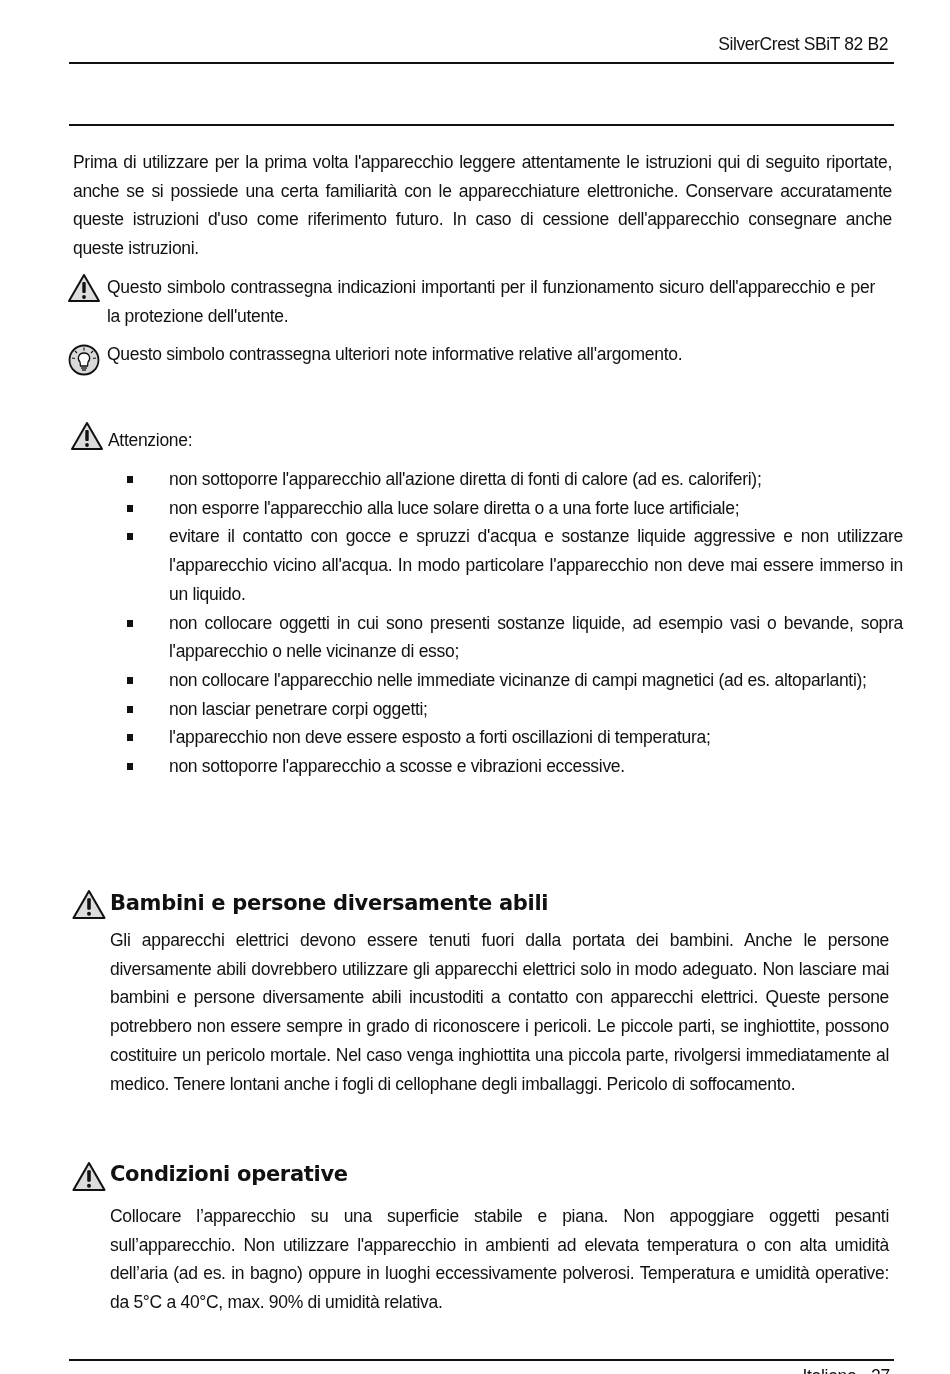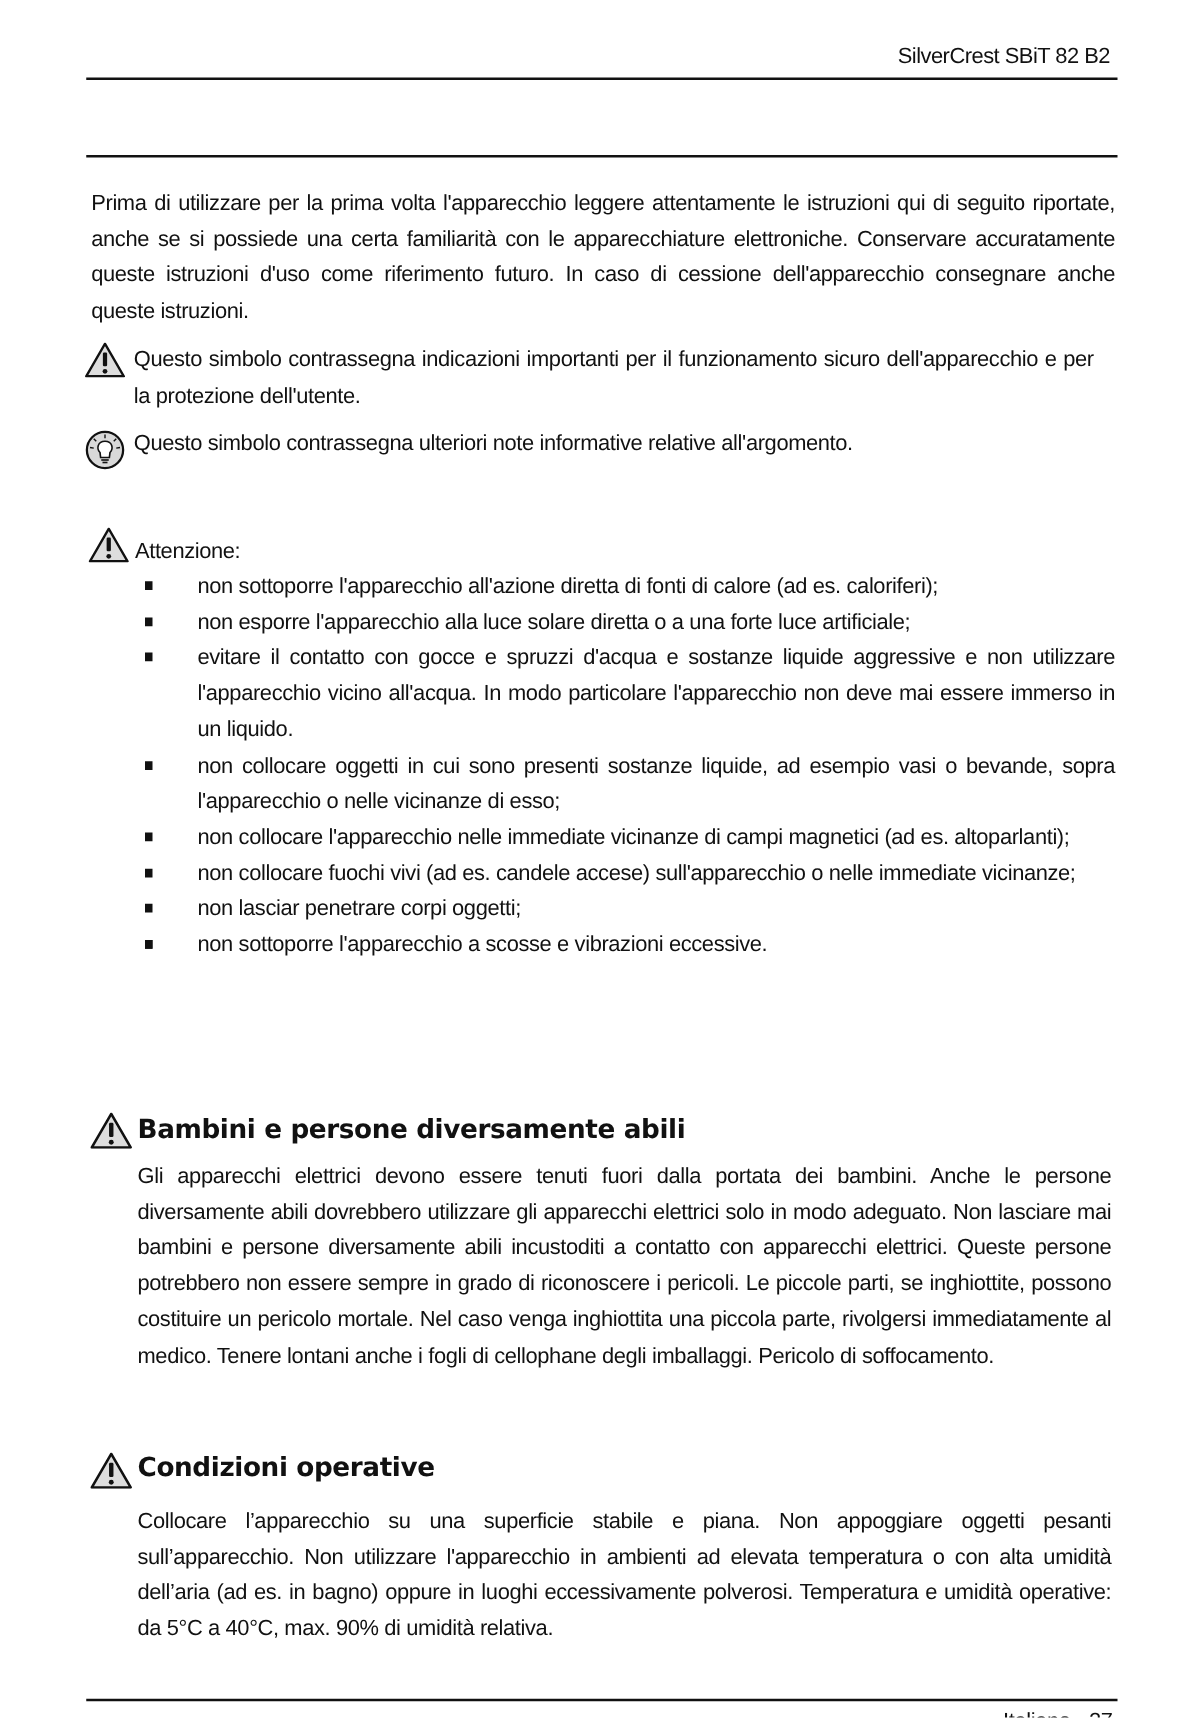--- a/index.html
+++ b/index.html
@@ -15,21 +15,21 @@
   .rule { position: absolute; left: 69px; width: 825px; height: 0; border-top: 2px solid #111; }
   .title {
     position: absolute; left: 73px; top: 68px; font-size: 22px; font-weight: bold;
     letter-spacing: -0.3px; font-family: "DejaVu Sans", sans-serif;
   }
   .para {
     position: absolute; font-family: "Liberation Sans", sans-serif; font-size: 17.5px;
     line-height: 28.7px; text-align: justify; text-align-last: left; letter-spacing: -0.3px;
   }
   .icon { position: absolute; }
-  .bullet-list { position: absolute; left: 110px; top: 438px; width: 782px; margin: 0; padding: 0; list-style: none; }
+  .bullet-list { position: absolute; left: 110px; top: 438px; width: 782px; margin: 11px; padding: 0; list-style: none; }
   .bullet-list li {
     position: relative; padding-left: 48px; font-family: "Liberation Sans", sans-serif;
     font-size: 17.5px; line-height: 28.7px; text-align: justify; letter-spacing: -0.3px;
   }
   .bullet-list li .sq {
     position: absolute; left: 6px; top: 11px; width: 6px; height: 7px; background: #111;
   }
   .section-head {
     position: absolute; left: 110px; font-size: 21px; font-weight: bold; letter-spacing: -0.3px;
     font-family: "DejaVu Sans", sans-serif;
@@ -78,23 +78,23 @@
     <circle cx="16" cy="23" r="1.9" fill="#111"></circle>
   </svg>
   <div class="para" style="left:108px; top:410px;">Attenzione:</div>
 
   <ul class="bullet-list">
     <li><span class="sq"></span><span>non sottoporre l'apparecchio all'azione diretta di fonti di calore (ad es. caloriferi);</span></li>
     <li><span class="sq"></span><span>non esporre l'apparecchio alla luce solare diretta o a una forte luce artificiale;</span></li>
     <li><span class="sq"></span><span>evitare il contatto con gocce e spruzzi d'acqua e sostanze liquide aggressive e non utilizzare l'apparecchio vicino all'acqua. In modo particolare l'apparecchio non deve mai essere immerso in un liquido.</span></li>
     <li><span class="sq"></span><span>non collocare oggetti in cui sono presenti sostanze liquide, ad esempio vasi o bevande, sopra l'apparecchio o nelle vicinanze di esso;</span></li>
     <li><span class="sq"></span><span>non collocare l'apparecchio nelle immediate vicinanze di campi magnetici (ad es. altoparlanti);</span></li>
-    <li><span class="sq"></span><span>non collocare fuochi vivi (ad es. candele accese) sull'apparecchio o nelle immediate vicinanze;</span></li>
+    <li><span class="sq"></span></li>
     <li><span class="sq"></span><span>non lasciar penetrare corpi oggetti;</span></li>
-    <li><span class="sq"></span></li>
+    <li><span class="sq"></span><span>l'apparecchio non deve essere esposto a forti oscillazioni di temperatura;</span></li>
     <li><span class="sq"></span><span>non sottoporre l'apparecchio a scosse e vibrazioni eccessive.</span></li>
   </ul>
 
   <svg class="icon" style="left:72px; top:874px;" width="34" height="29" viewBox="0 0 32 28">
     <path d="M16 1 L31 27 L1 27 Z" fill="#ddd" stroke="#111" stroke-width="2" stroke-linejoin="round"></path>
     <rect x="14.3" y="8" width="3.4" height="11" rx="1" fill="#111"></rect>
     <circle cx="16" cy="23" r="1.9" fill="#111"></circle>
   </svg>
   <div class="section-head" style="top:875px;">Bambini e persone diversamente abili</div>
   <div class="para" style="left:110px; top:910px; width:779px;">Gli apparecchi elettrici devono essere tenuti fuori dalla portata dei bambini. Anche le persone diversamente abili dovrebbero utilizzare gli apparecchi elettrici solo in modo adeguato. Non lasciare mai bambini e persone diversamente abili incustoditi a contatto con apparecchi elettrici. Queste persone potrebbero non essere sempre in grado di riconoscere i pericoli. Le piccole parti, se inghiottite, possono costituire un pericolo mortale. Nel caso venga inghiottita una piccola parte, rivolgersi immediatamente al medico. Tenere lontani anche i fogli di cellophane degli imballaggi. Pericolo di soffocamento.</div>

